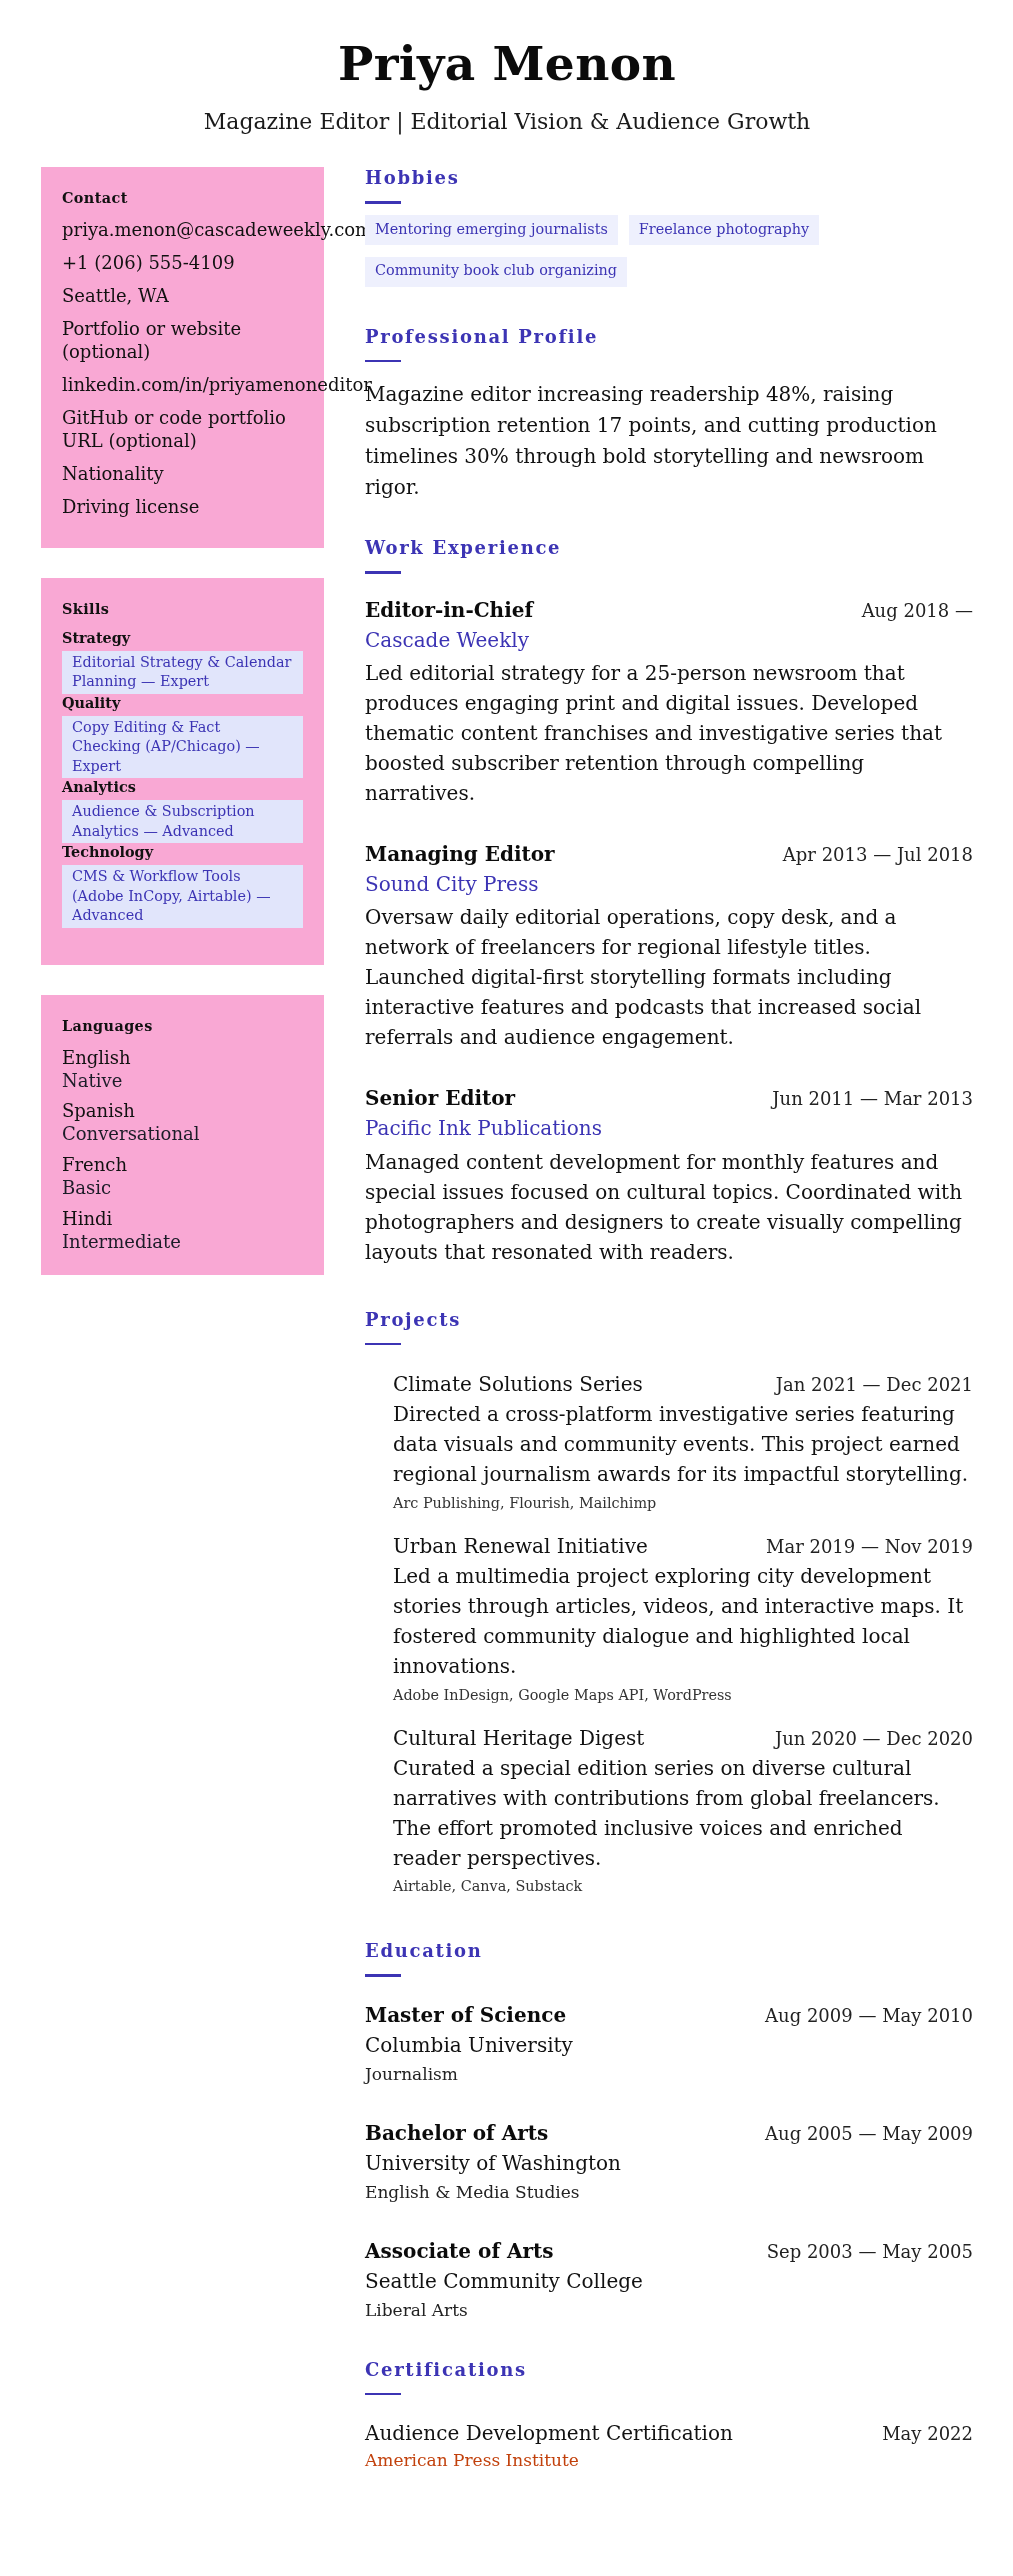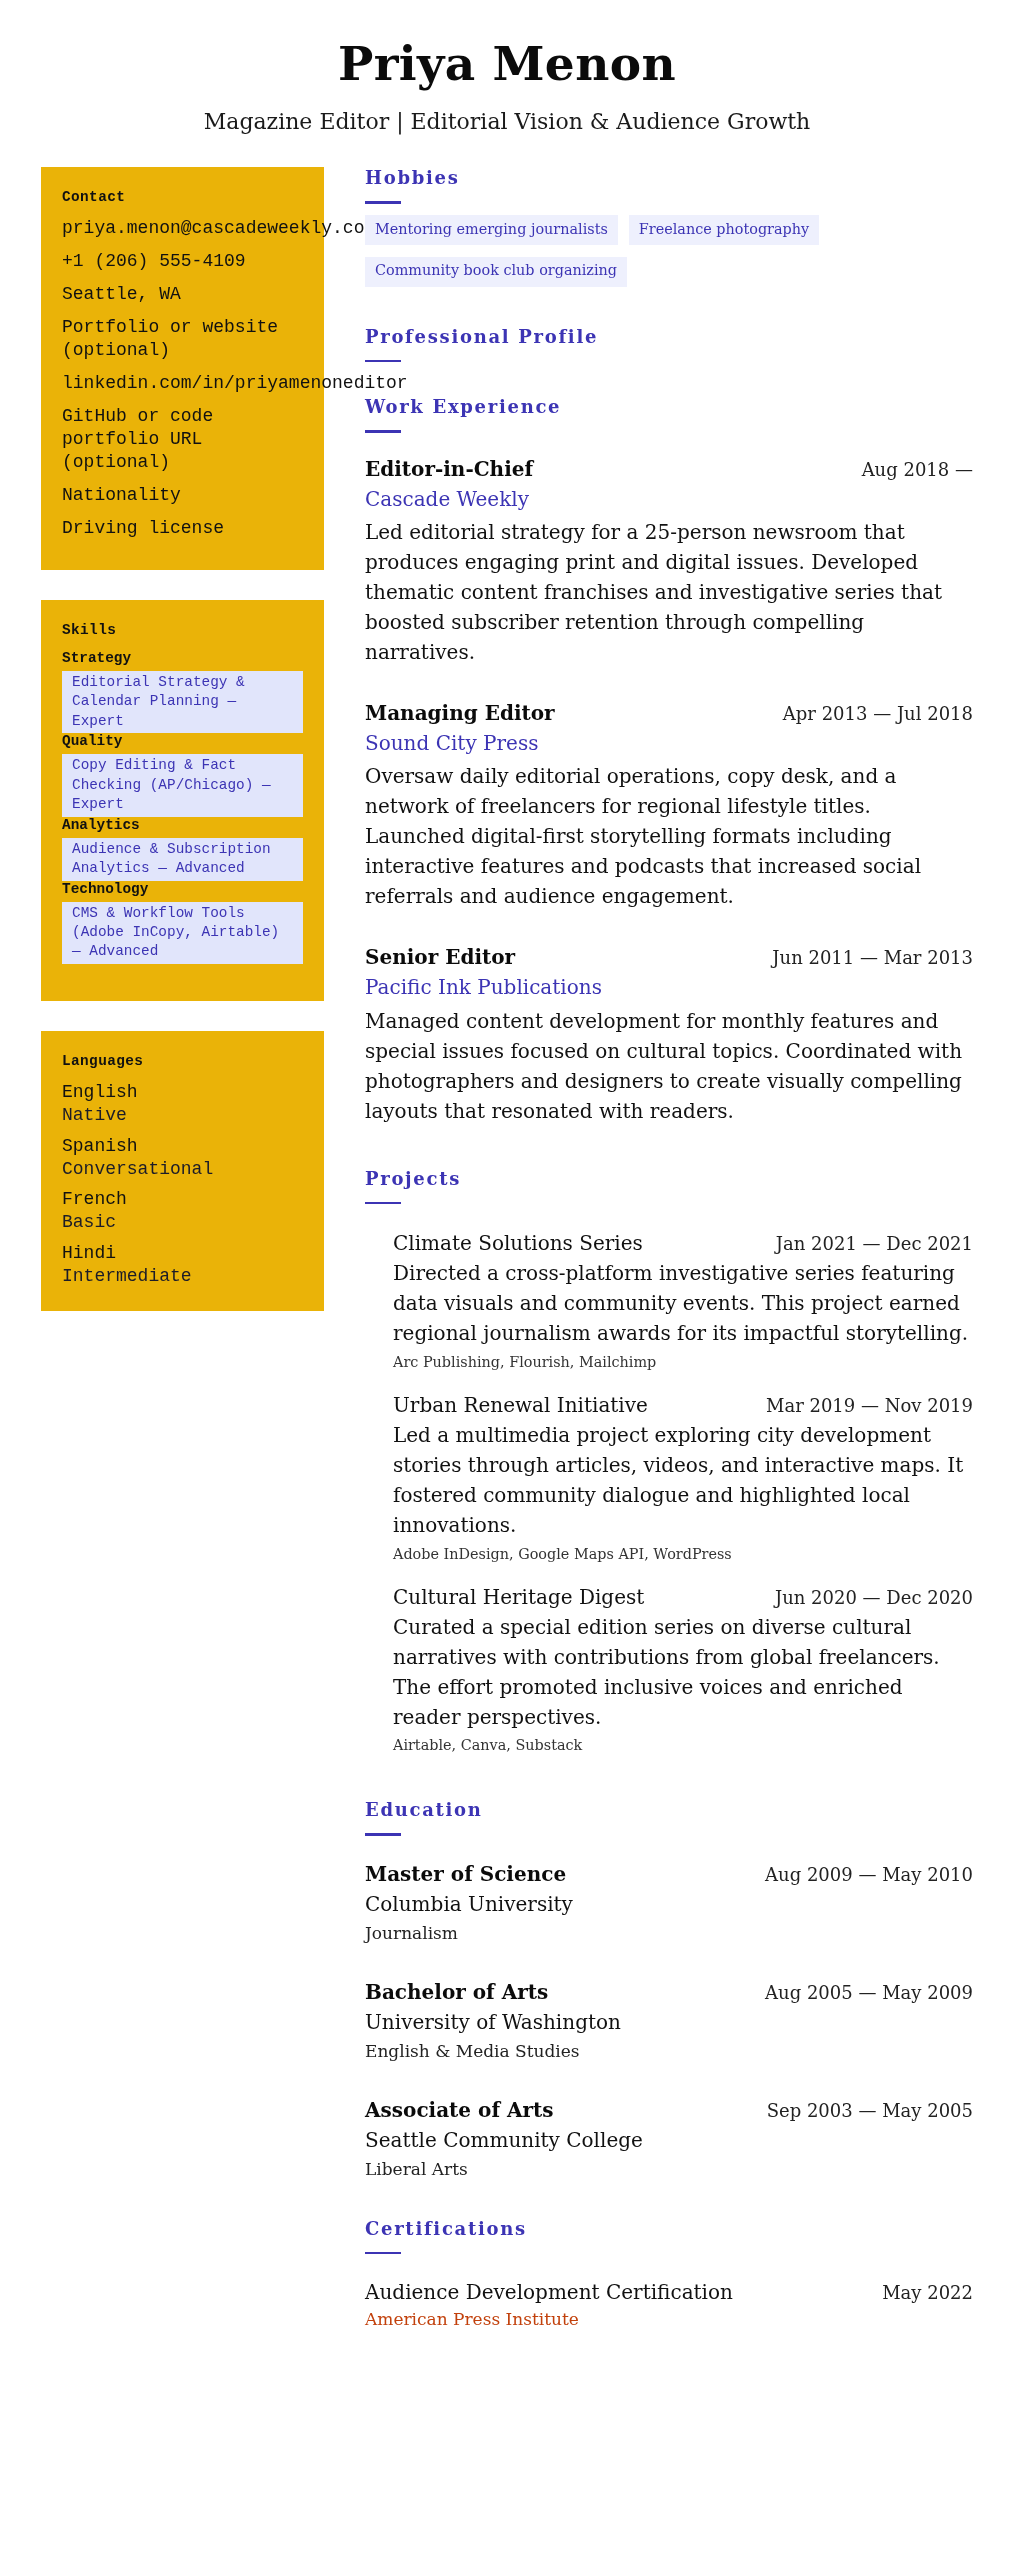--- a/index.html
+++ b/index.html
@@ -12,21 +12,21 @@
       position: relative;
     }
     .header { text-align: center; padding-top: 37px; height: 167px; }
     .name { font-size: 47px; font-weight: bold; line-height: 54px; color: #0b0b0b; letter-spacing: 0.4px; }
     .tagline { font-size: 22px; line-height: 30px; color: #1a1a1a; margin-top: 16px; }
 
     .layout { display: flex; padding: 0 41px; }
     .sidebar { width: 283px; flex: 0 0 283px; }
     .main { margin-left: 41px; width: 608px; flex: 0 0 608px; }
 
-    .card { background: #eab308; padding: 22px 21px 20px 21px; margin-bottom: 30px; font-family: Liberation Mono, monospace; }
+    .card { background: #f9a8d4; padding: 22px 21px 20px 21px; margin-bottom: 30px; }
     .card-title { font-size: 14.4px; font-weight: bold; letter-spacing: 0.4px; color: #111; margin-bottom: 12px; }
     .contact-item { font-size: 18px; line-height: 23px; color: #111; margin-bottom: 10px; white-space: normal; }
     .contact-item.nowrap { white-space: nowrap; }
 
     .skill-cat { font-size: 14.4px; font-weight: bold; color: #111; margin-top: 12px; margin-bottom: 5px; }
     .skill-cat:first-of-type { margin-top: 0; }
     .skill-tag { background: #e1e5fb; color: #3c34b4; font-size: 14.4px; line-height: 19.4px; padding: 1.7px 10px 2.5px 10px; }
 
     .lang-row { display: flex; justify-content: space-between; font-size: 18px; line-height: 23px; margin-bottom: 7.6px; color: #111; flex-direction: column; }
     .lang-level { color: #1c1c28; }
@@ -130,20 +130,21 @@
       <div class="hobbies">
         <span class="hobby-tag">Mentoring emerging journalists</span>
         <span class="hobby-tag">Freelance photography</span>
         <span class="hobby-tag">Community book club organizing</span>
       </div>
     </section>
 
     <section class="section" style="margin-bottom:34px;">
       <h2 class="section-title">Professional Profile</h2>
       <div class="section-rule" style="margin-bottom:0"></div>
+      <p class="profile-text" style="margin-top:17px;">Magazine editor increasing readership 48%, raising subscription retention 17 points, and cutting production timelines 30% through bold storytelling and newsroom rigor.</p>
     </section>
 
     <section class="section">
       <h2 class="section-title">Work Experience</h2>
       <div class="section-rule" style="margin-bottom:22px;"></div>
 
       <div class="entry">
         <div class="entry-head">
           <span class="entry-title">Editor-in-Chief</span>
           <span class="entry-date">Aug 2018 —</span>

